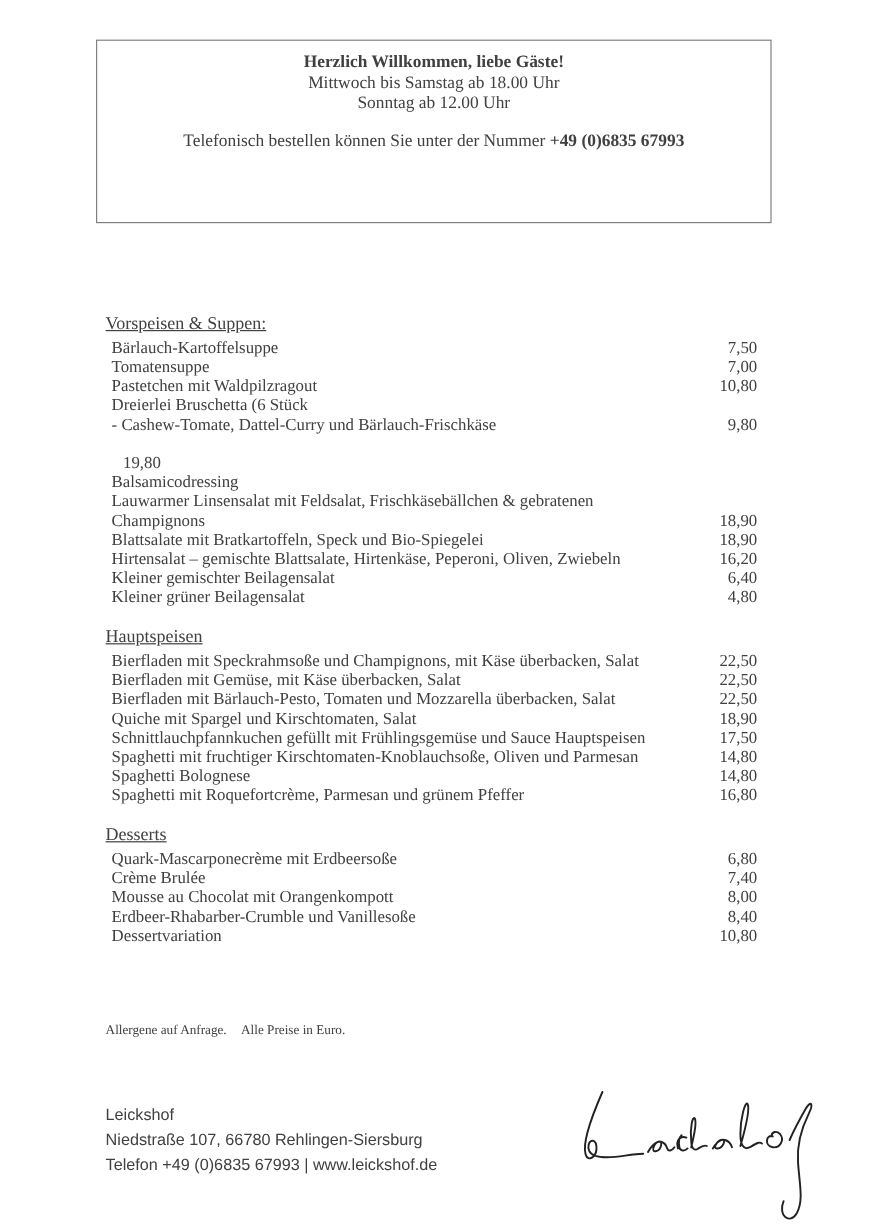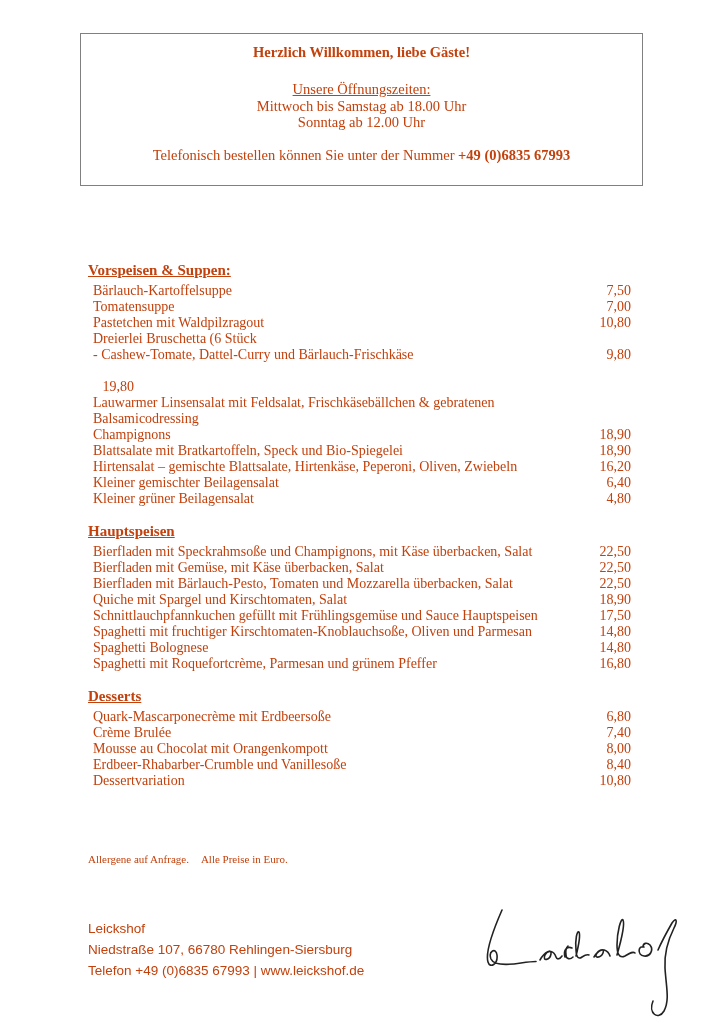--- a/index.html
+++ b/index.html
@@ -1,41 +1,41 @@
 <!DOCTYPE html>
 <html><head>
 <meta charset="utf-8">
 <style>
   html,body{margin:0;padding:0;background:#ffffff;}
   .page{
     position:relative;
     width:724px;height:1024px;
     background:#ffffff;
-    color:#c2410c;
+    color:#404040;
     font-family:"Liberation Serif", serif;
     overflow:hidden;
   }
   
   .welcome-box{
     position:absolute;left:80px;top:33px;width:561px;height:151px;
     border:1px solid #808080;
     text-align:center;
     font-size:14.5px;
   }
   .welcome-title{font-weight:bold;margin-top:9px;line-height:18px;}
   .hours-heading{margin-top:20px;line-height:16.5px;text-decoration:underline;}
   .hours-line{line-height:16.5px;}
   .phone-line{margin-top:16px;line-height:17px;text-align:center;}
   .phone-number{font-weight:bold;}
   
   .menu{position:absolute;left:88px;top:262px;width:543px;font-size:14px;}
   .menu-section{margin:0;}
   .menu-section + .menu-section{margin-top:16px;}
   .section-title{
-    font-weight:bold;text-decoration:underline;
+    font-weight:normal;text-decoration:underline;
     font-size:15px;line-height:17px;margin:0 0 4px 0;
   }
   .menu-item{
     display:flex;justify-content:space-between;align-items:flex-start;
     line-height:16px;
   }
   .item-name{padding-left:5px;white-space:nowrap;}
   .item-price{min-width:46px;text-align:right;white-space:nowrap;}
   
   .notes{position:absolute;left:88px;top:852px;font-size:11px;line-height:14px;}
@@ -49,21 +49,20 @@
   
   .signature{position:absolute;left:468px;top:884px;width:250px;height:140px;}
 </style>
 </head>
 <body>
 
 <div class="page">
 
   <div class="welcome-box">
     <div class="welcome-title">Herzlich Willkommen, liebe Gäste!</div>
-    <div class="hours-heading">Unsere Öffnungszeiten:</div>
     <div class="hours-line">Mittwoch bis Samstag ab 18.00 Uhr</div>
     <div class="hours-line">Sonntag ab 12.00 Uhr</div>
     <div class="phone-line"><span>Telefonisch bestellen können Sie unter der Nummer </span><span class="phone-number">+49 (0)6835 67993</span></div>
   </div>
 
   <div class="menu">
 
     <div class="menu-section">
       <div class="section-title">Vorspeisen &amp; Suppen:</div>
       <div class="menu-item">
@@ -86,25 +85,25 @@
           <span class="item-name">- Cashew-Tomate, Dattel-Curry und Bärlauch-Frischkäse</span>
           <span class="item-price">9,80</span>
         </div>
     </div>
 
     <div class="menu-section">
       <div class="menu-item">
           <span class="item-price">19,80</span>
         </div>
       <div class="menu-item">
+          <span class="item-name">Balsamicodressing</span>
+          <span class="item-price"></span>
+        </div>
+      <div class="menu-item">
           <span class="item-name">Lauwarmer Linsensalat mit Feldsalat, Frischkäsebällchen &amp; gebratenen</span>
-          <span class="item-price"></span>
-        </div>
-      <div class="menu-item">
-          <span class="item-name">Balsamicodressing</span>
           <span class="item-price"></span>
         </div>
       <div class="menu-item">
           <span class="item-name">Champignons</span>
           <span class="item-price">18,90</span>
         </div>
       <div class="menu-item">
           <span class="item-name">Blattsalate mit Bratkartoffeln, Speck und Bio-Spiegelei</span>
           <span class="item-price">18,90</span>
         </div>

